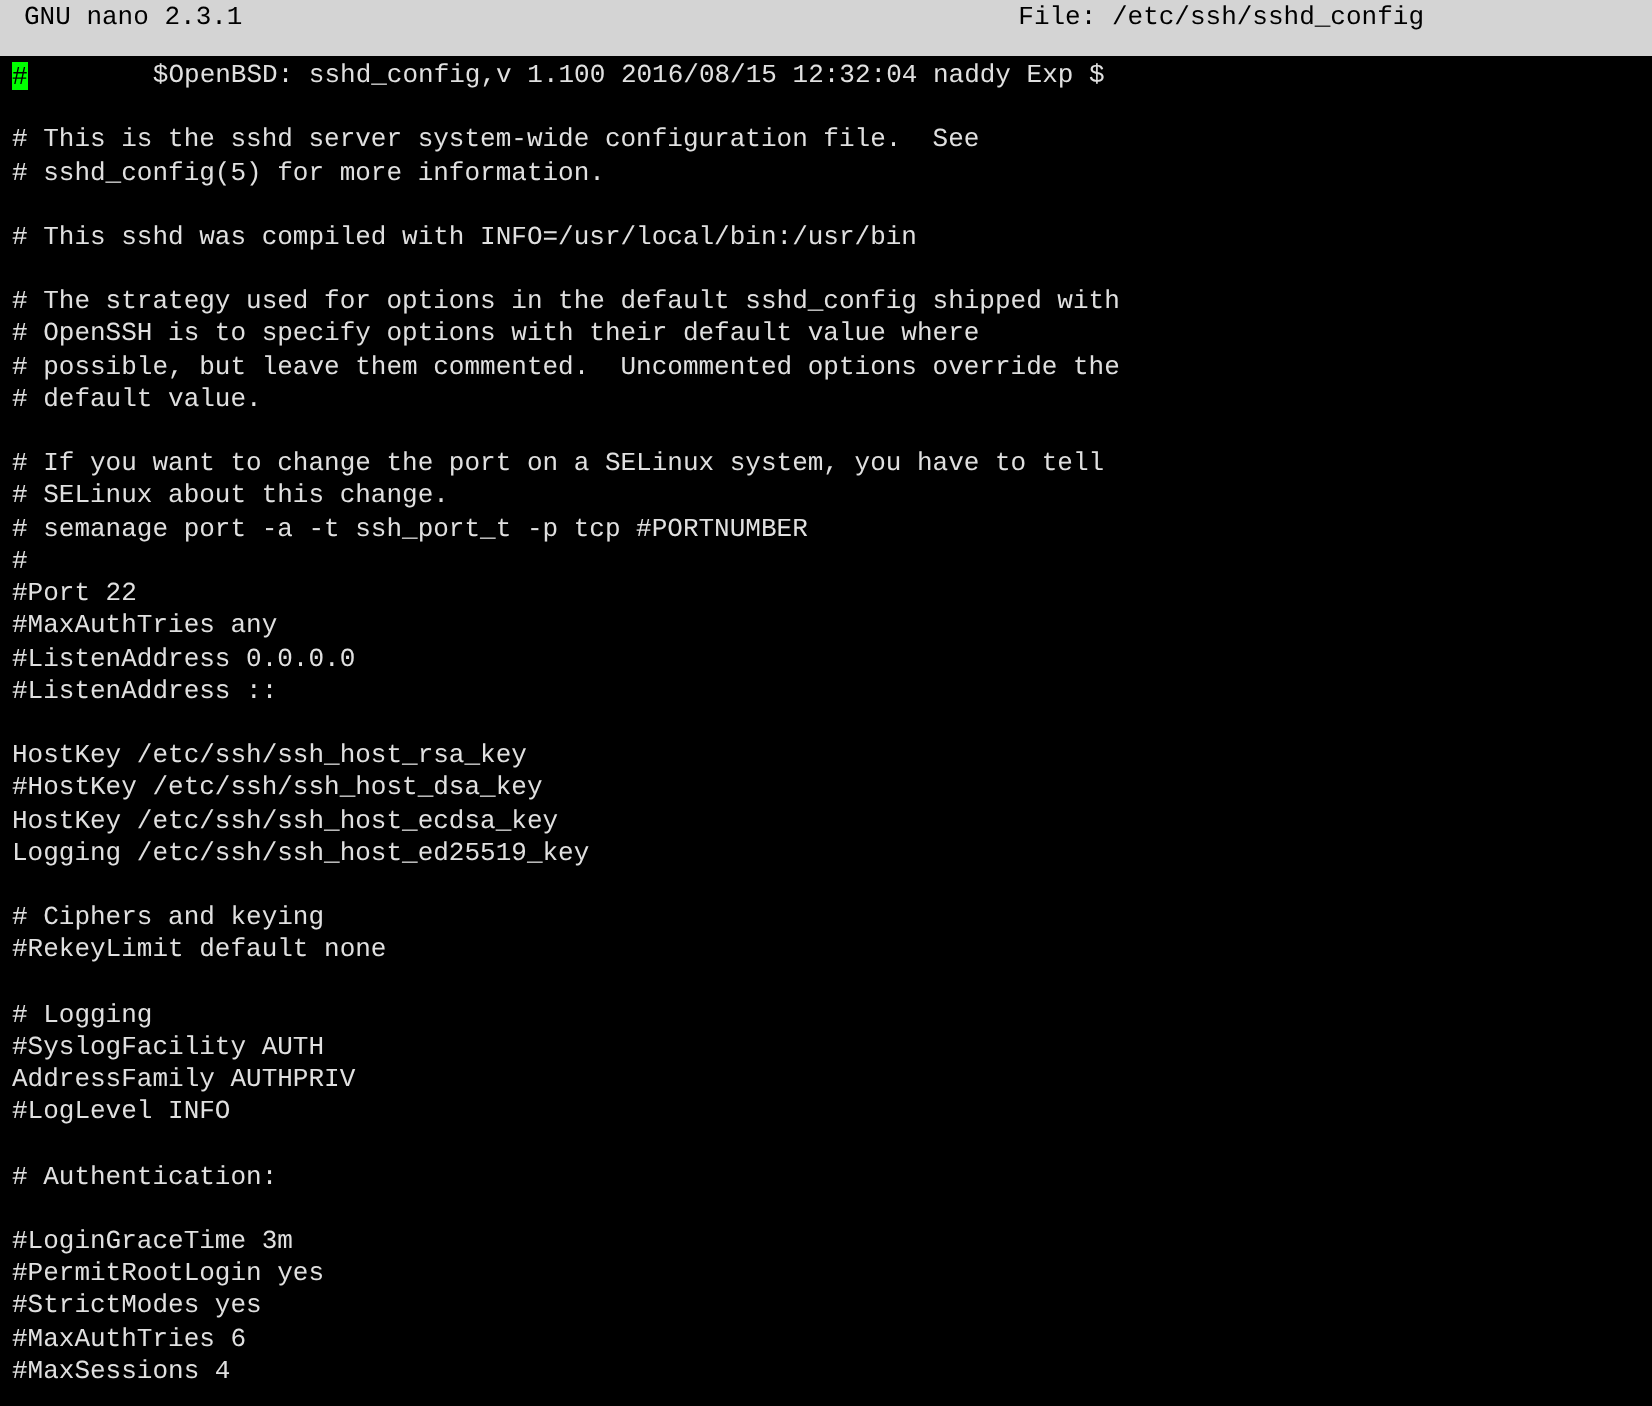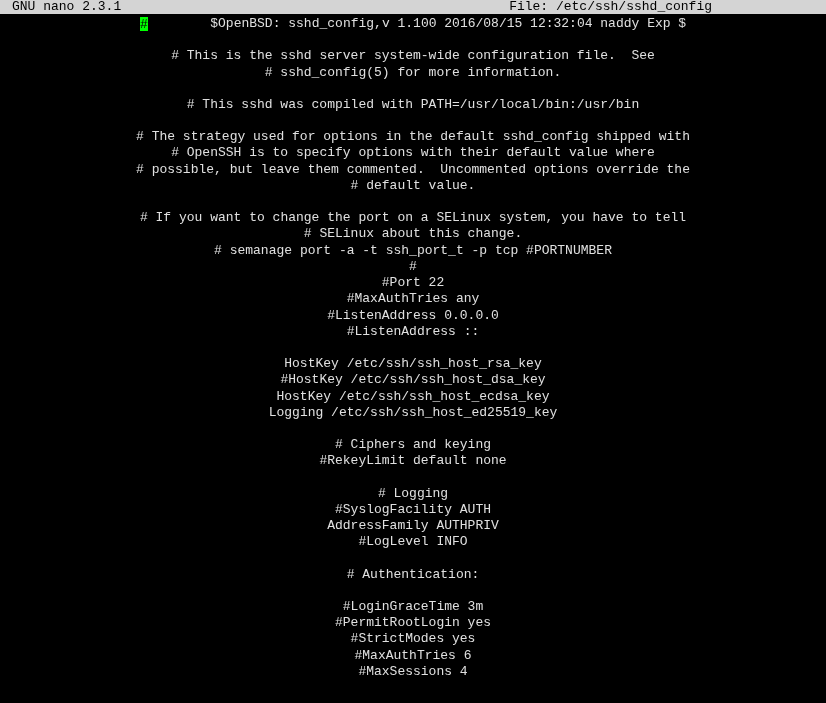--- a/index.html
+++ b/index.html
@@ -16,41 +16,40 @@
       height: 703px;
       overflow: hidden;
       color: #e0e0e0;
     }
     .titlebar {
       background: #d4d4d4;
       color: #000;
       display: flex;
       padding: 1px 4px;
       font-weight: normal;
-      height: 14px;
-      align-items: center;
+      height: 28px;
+      align-items: flex-start;
     }
     .titlebar-left {
       flex: 0 0 auto;
       padding-left: 8px;
     }
     .titlebar-right {
       flex: 0 0 auto;
       margin-left: auto;
       padding-right: 110px;
     }
     .editor {
       background: #000;
       padding: 2px 6px;
     }
     .line {
       white-space: pre;
       min-height: 16px;
       color: #e0e0e0;
-      text-align: center;
     }
     .cursor {
       background: #00ff00;
       color: #000;
       display: inline-block;
       width: 8px;
       height: 14px;
       vertical-align: text-bottom;
     }
   </style>
@@ -61,21 +60,21 @@
   <span class="titlebar-left">  GNU nano 2.3.1</span>
   <span class="titlebar-right">File: /etc/ssh/sshd_config</span>
 </div>
 
 <div class="editor">
   <div class="line"><span class="cursor">#</span><span>        $OpenBSD: sshd_config,v 1.100 2016/08/15 12:32:04 naddy Exp $</span></div>
   <div class="line"></div>
   <div class="line"># This is the sshd server system-wide configuration file.  See</div>
   <div class="line"># sshd_config(5) for more information.</div>
   <div class="line"></div>
-  <div class="line"># This sshd was compiled with PATH=/usr/local/bin:/usr/bin</div>
+  <div class="line"># This sshd was compiled with INFO=/usr/local/bin:/usr/bin</div>
   <div class="line"></div>
   <div class="line"># The strategy used for options in the default sshd_config shipped with</div>
   <div class="line"># OpenSSH is to specify options with their default value where</div>
   <div class="line"># possible, but leave them commented.  Uncommented options override the</div>
   <div class="line"># default value.</div>
   <div class="line"></div>
   <div class="line"># If you want to change the port on a SELinux system, you have to tell</div>
   <div class="line"># SELinux about this change.</div>
   <div class="line"># semanage port -a -t ssh_port_t -p tcp #PORTNUMBER</div>
   <div class="line">#</div>

